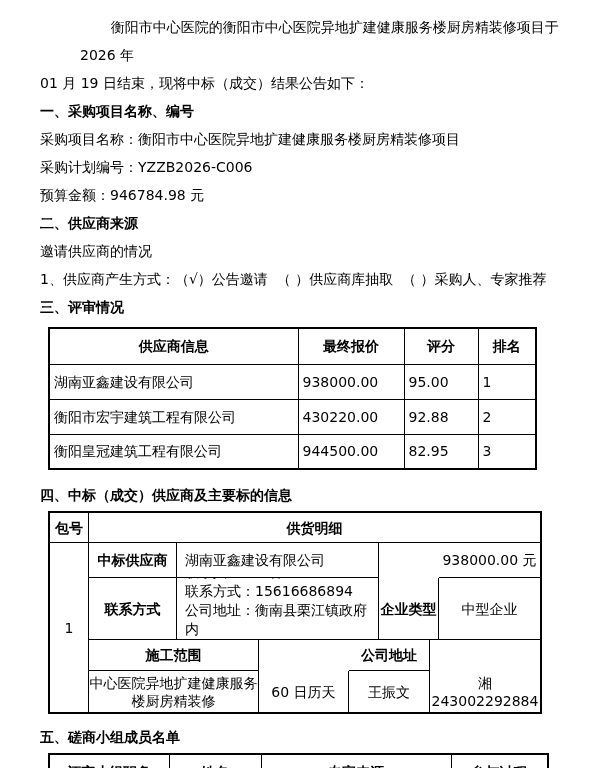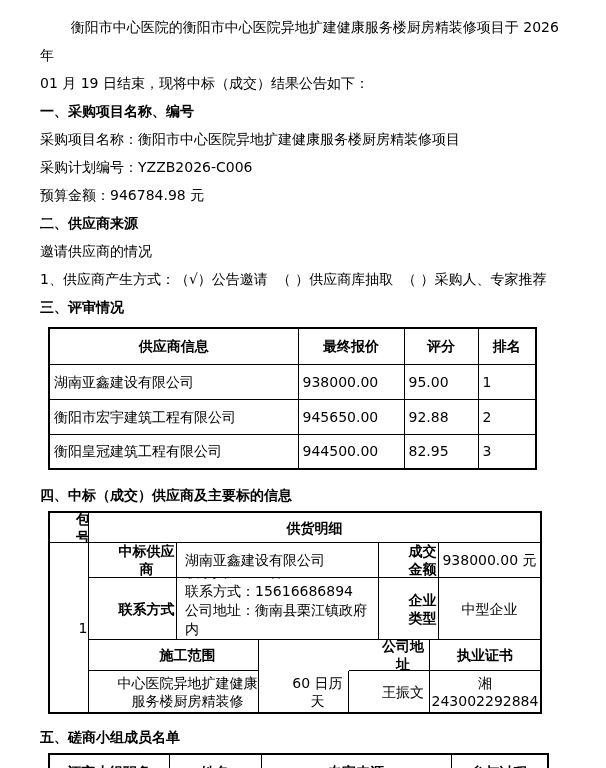--- a/index.html
+++ b/index.html
@@ -9,21 +9,21 @@
     background: #ffffff;
     color: #000000;
     font-family: "DejaVu Sans", "Liberation Sans", sans-serif;
     font-size: 14px;
     line-height: 28px;
     box-sizing: border-box;
     padding: 13px 38px 0 40px;
     overflow: hidden;
   }
   .line { margin: 0; white-space: pre-wrap; }
-  .indent { text-indent: 2.2em; }
+  .indent { text-indent: 2.2em; margin-left: 40px; }
   .heading { font-weight: bold; margin: 0; }
   .h4 { margin-top: 11px; }
   .h5 { margin-top: 9px; }
 
   
   table.tbl {
     border-collapse: collapse;
     margin-left: 8px;
     table-layout: fixed;
   }
@@ -56,21 +56,21 @@
     line-height: 18px;
   }
   .award .cell {
     display: flex;
     align-items: center;
     justify-content: center;
     text-align: center;
     overflow: hidden;
   }
   .award .bold { font-weight: bold; }
-  .award .br { border-right: 1px solid #000; padding-left: 28px; }
+  .award .br { border-right: 1px solid #000; }
   .award .bb { border-bottom: 1px solid #000; }
   .award .left { justify-content: flex-start; text-align: left; padding-left: 8px; }
   .award .contact { flex-direction: column; align-items: flex-start; justify-content: flex-end; line-height: 19px; }
   .award .small { font-size: 14px; }
 </style>
 </head>
 <body>
 
 <div>
   <div class="line indent">衡阳市中心医院的衡阳市中心医院异地扩建健康服务楼厨房精装修项目于 2026 年</div>
@@ -103,21 +103,21 @@
     <th>排名</th>
   </tr>
   <tr class="drow">
     <td>湖南亚鑫建设有限公司</td>
     <td>938000.00</td>
     <td>95.00</td>
     <td>1</td>
   </tr>
   <tr class="drow">
     <td>衡阳市宏宇建筑工程有限公司</td>
-    <td>945650.00</td>
+    <td>430220.00</td>
     <td>92.88</td>
     <td>2</td>
   </tr>
   <tr class="drow">
     <td>衡阳皇冠建筑工程有限公司</td>
     <td>944500.00</td>
     <td>82.95</td>
     <td>3</td>
   </tr>
 </tbody>
@@ -127,35 +127,33 @@
 
 <div class="award">
 
   <div class="cell bold br bb" style="grid-column:1/2;grid-row:1">包号</div>
   <div class="cell bold bb" style="grid-column:2/9;grid-row:1">供货明细</div>
 
   <div class="cell br" style="grid-column:1/2;grid-row:2/6">1</div>
 
   <div class="cell bold br bb" style="grid-column:2/3;grid-row:2">中标供应商</div>
   <div class="cell left br bb" style="grid-column:3/6;grid-row:2">湖南亚鑫建设有限公司</div>
-  <div class="cell bold br bb" style="grid-column:6/8;grid-row:2">成交金额</div>
   <div class="cell bb small" style="grid-column:8/9;grid-row:2">938000.00 元</div>
 
   <div class="cell bold br bb" style="grid-column:2/3;grid-row:3">联系方式</div>
   <div class="cell left contact br bb" style="grid-column:3/6;grid-row:3">
     <div>联系人：王兰香</div>
     <div>联系方式：15616686894</div>
     <div>公司地址：衡南县栗江镇政府内</div>
   </div>
   <div class="cell bold br bb" style="grid-column:6/8;grid-row:3">企业类型</div>
   <div class="cell bb" style="grid-column:8/9;grid-row:3">中型企业</div>
 
   <div class="cell bold br bb" style="grid-column:2/4;grid-row:4">施工范围</div>
   <div class="cell bold br bb" style="grid-column:5/7;grid-row:4">公司地址</div>
-  <div class="cell bold bb" style="grid-column:7/9;grid-row:4">执业证书</div>
 
   <div class="cell br" style="grid-column:2/4;grid-row:5">中心医院异地扩建健康服务楼厨房精装修</div>
   <div class="cell br" style="grid-column:4/5;grid-row:5">60 日历天</div>
   <div class="cell br" style="grid-column:5/7;grid-row:5">王振文</div>
   <div class="cell small" style="grid-column:7/9;grid-row:5">湘 243002292884</div>
 </div>
 
 <div class="heading h5">五、磋商小组成员名单</div>
 
 <table class="tbl panel">

